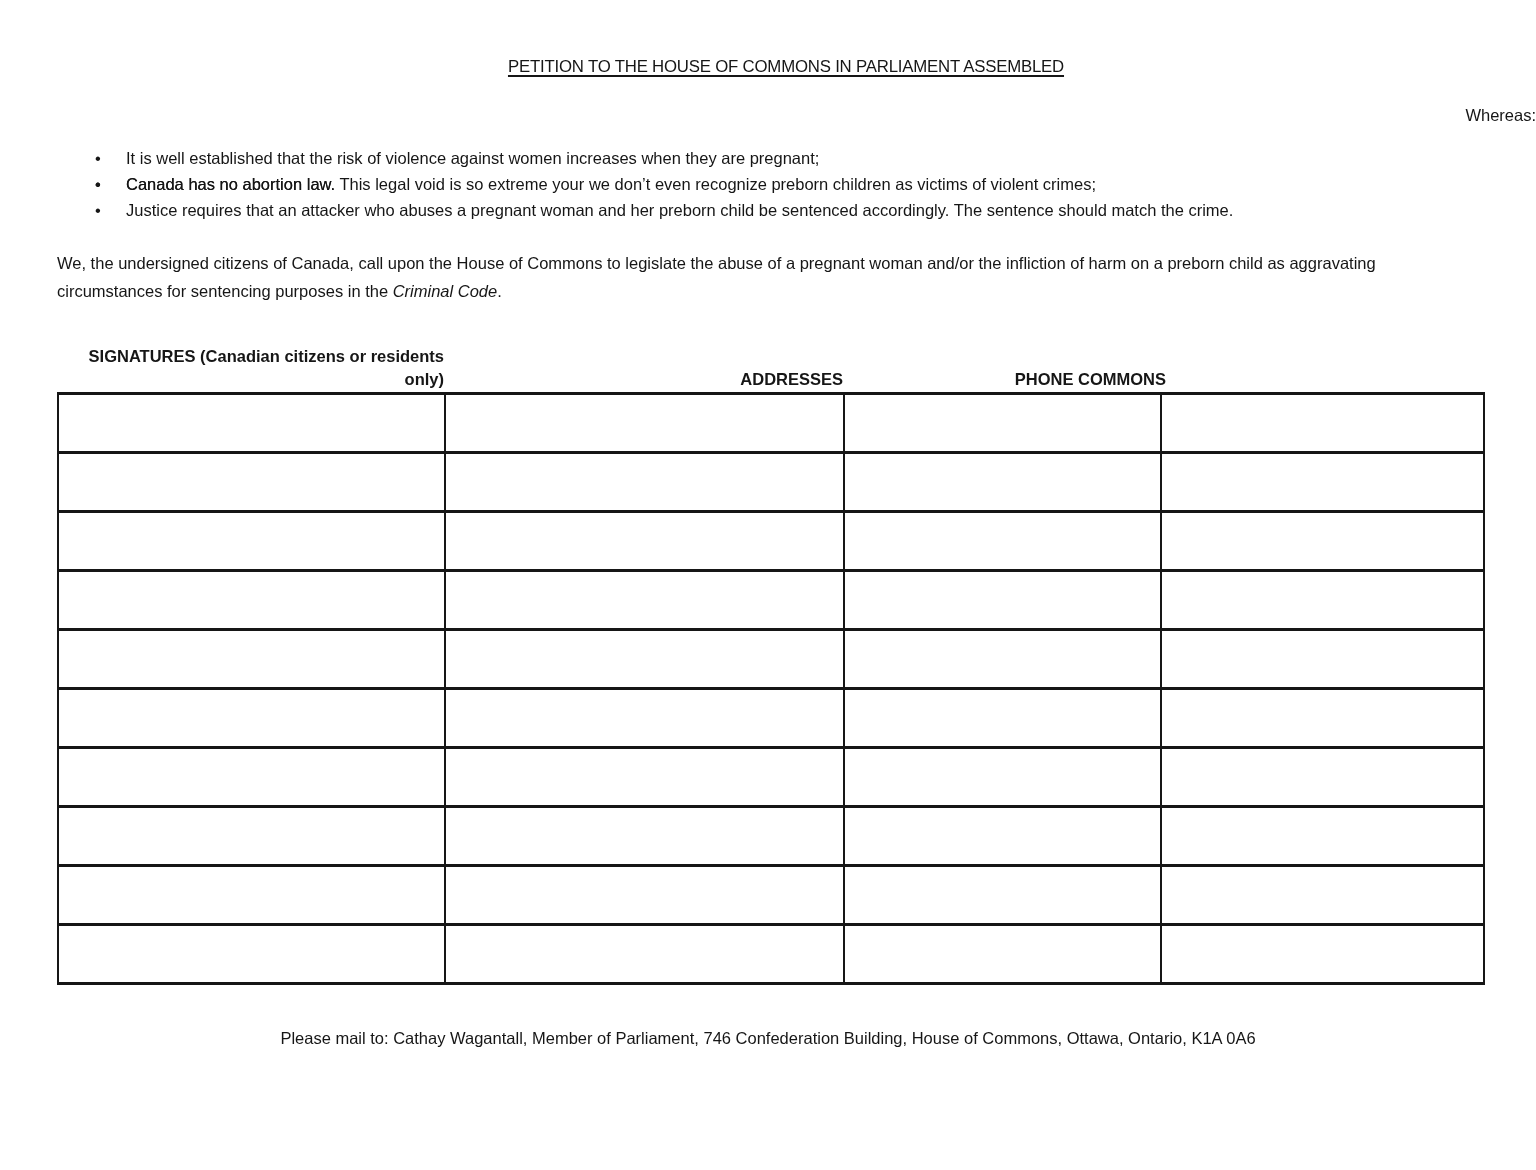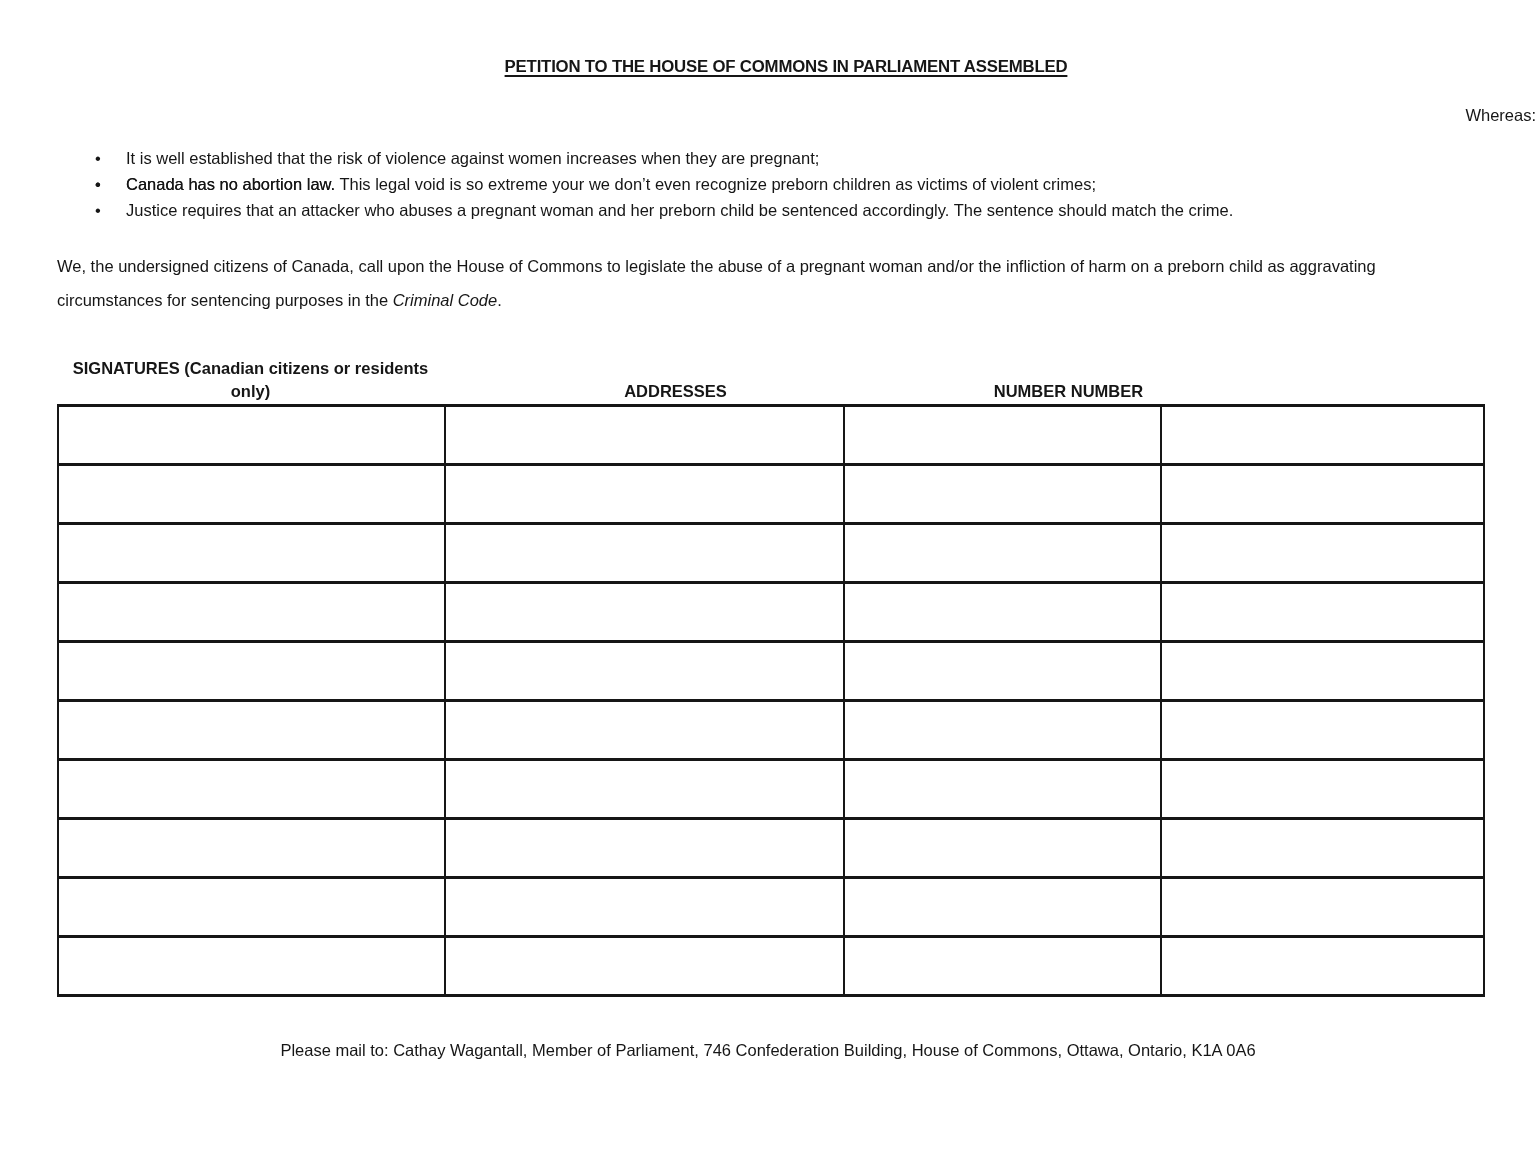--- a/index.html
+++ b/index.html
@@ -13,21 +13,21 @@
   }
   .page {
     position: relative;
     width: 1536px; height: 1170px;
     overflow: hidden;
     background: #ffffff;
   }
   .doc-title {
     padding-top: 56px;
     text-align: center;
-    font-weight: bold;
+    font-weight: normal;
     font-size: 16.8px;
     letter-spacing: -0.2px;
     line-height: 22px;
     margin-left: 36px;
   }
   .doc-title .underlined {
     text-decoration: underline;
     text-decoration-thickness: 2px;
     text-underline-offset: 3px;
   }
@@ -46,32 +46,31 @@
   ul.whereas-list li { position: relative; }
   ul.whereas-list li .bullet-dot {
     position: absolute;
     left: -31px;
     top: 0;
   }
   .emph { text-shadow: 0 0 0.6px currentColor; }
   .cta {
     margin: 26px 0 16px 57px;
     width: 1370px;
-    line-height: 34px;
+    line-height: 28px;
   }
   .cta .italic { font-style: italic; }
   .table-headers {
     display: flex;
     align-items: flex-end;
     margin: 26px 0 0 57px;
     width: 1426px;
     font-weight: bold;
-    text-align: center;
+    text-align: right;
     line-height: 23.5px;
-    gap: 32px;
   }
   .th-col { white-space: nowrap; }
   .th-col.c1 { width: 387px; }
   .th-col.c2 { width: 399px; margin-top: 37px; }
   .th-col.c3 { width: 317px; }
   .th-col.c4 { width: 323px; }
   table.sig-table {
     margin-left: 57px;
     border-collapse: collapse;
     table-layout: fixed;
@@ -125,21 +124,21 @@
   </ul>
 
   <div class="cta"><span>We, the undersigned citizens of Canada, call upon the House of Commons to legislate the abuse of a pregnant woman and/or the infliction of harm on a preborn child as aggravating circumstances for sentencing purposes in the </span><span class="italic">Criminal Code</span><span>.</span></div>
 
   <div class="table-headers">
     <div class="th-col c1">
       <div>SIGNATURES (Canadian citizens or residents</div>
       <div>only)</div>
     </div>
     <div class="th-col c2">ADDRESSES</div>
-    <div class="th-col c4">NUMBER NUMBER</div>
+    <div class="th-col c4">PHONE COMMONS</div>
   </div>
 
   <table class="sig-table">
     <colgroup>
       <col class="c1">
         <col class="c2">
         <col class="c3">
         <col class="c4">
     </colgroup>
     <tbody>

